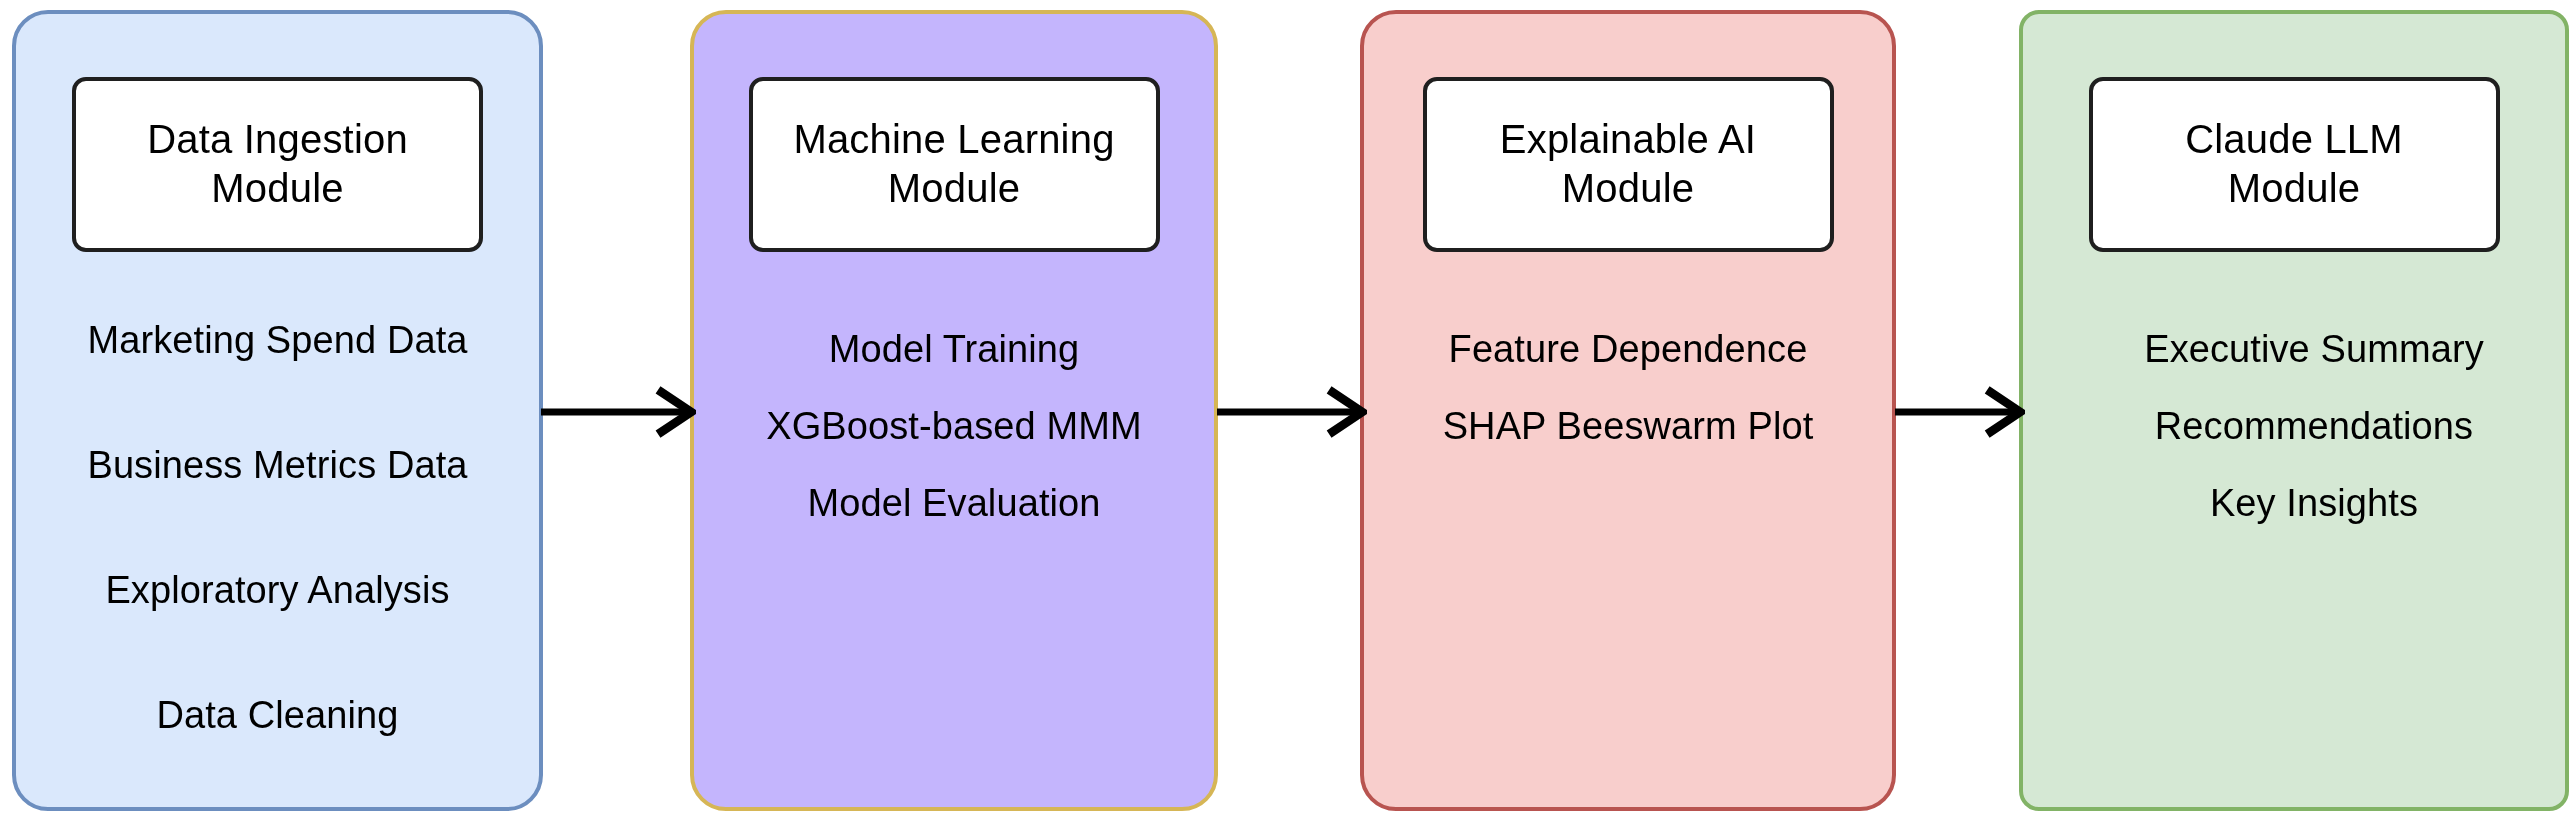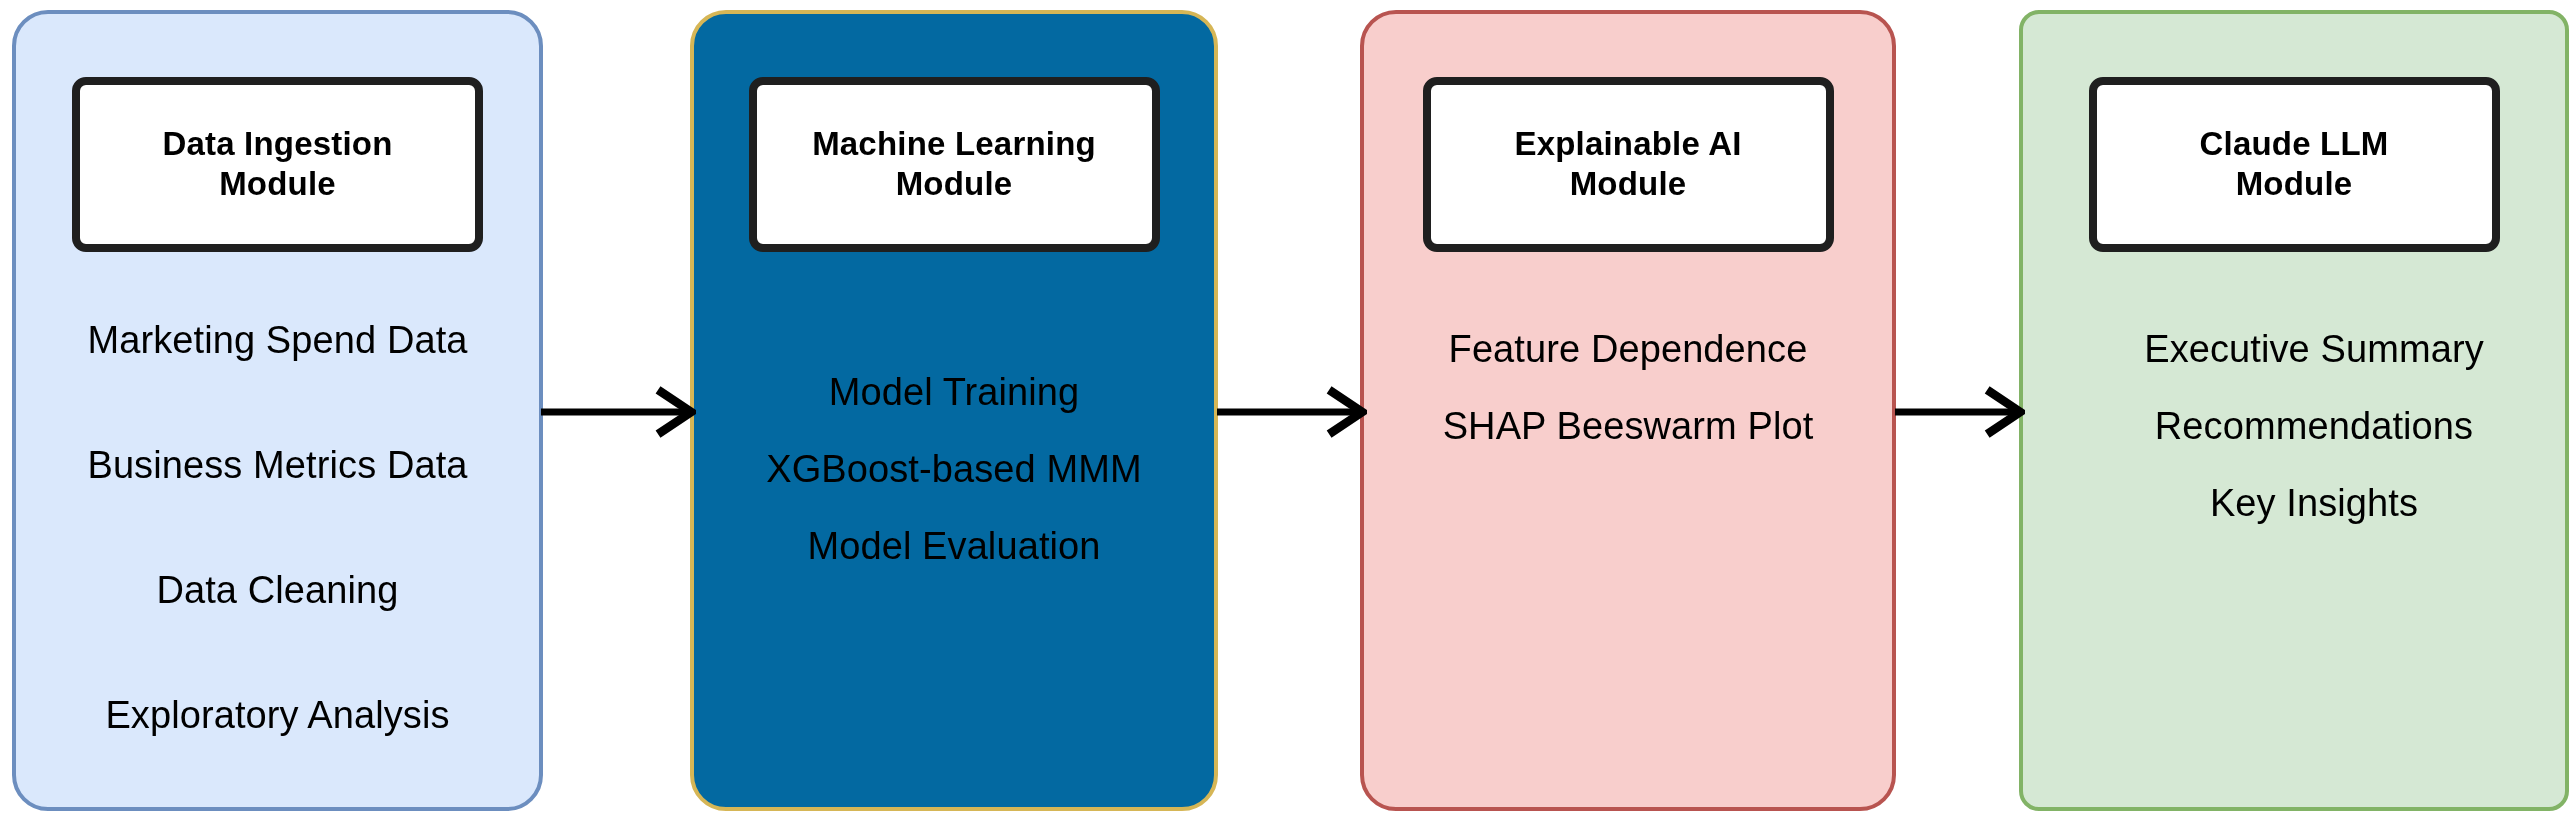--- a/index.html
+++ b/index.html
@@ -30,32 +30,31 @@
     border-style: solid;
     border-width: 4.7px;
     display: flex;
     flex-direction: column;
     align-items: center;
   }
 
   .panel-title-box {
     box-sizing: border-box;
     background: #ffffff;
-    border: 8px solid #0f172a;
+    border: 4px solid #0f172a;
     border-radius: 14px;
     display: flex;
     align-items: center;
     justify-content: center;
     text-align: center;
     color: #000000;
     line-height: 1.22;
     white-space: pre-line;
-    font-size: 33px;
+    font-size: 40px;
     letter-spacing: 0.2px;
-    font-weight: bold;
   }
 
   .panel-items {
     display: flex;
     flex-direction: column;
     align-items: center;
     width: 100%;
   }
 
   .panel-item {
@@ -106,26 +105,26 @@
 <div id="canvas" style="background: rgb(255, 255, 255);">
 
   <div class="panel" id="panel-0" style="background: rgb(218, 232, 252); border-color: rgb(108, 142, 191);">
     <div class="panel-title-box" style="background: rgb(255, 255, 255); border-color: rgb(31, 31, 31);">
       <span>Data Ingestion
 Module</span>
     </div>
     <div class="panel-items">
       <div class="panel-item">Marketing Spend Data</div>
       <div class="panel-item">Business Metrics Data</div>
+      <div class="panel-item">Exploratory Analysis</div>
       <div class="panel-item">Data Cleaning</div>
-      <div class="panel-item">Exploratory Analysis</div>
     </div>
   </div>
 
-  <div class="panel" id="panel-1" style="background: #0369a1; border-color: rgb(214, 182, 86); gap: 43px;">
+  <div class="panel" id="panel-1" style="background: #c4b5fd; border-color: rgb(214, 182, 86);">
     <div class="panel-title-box" style="background: rgb(255, 255, 255); border-color: rgb(31, 31, 31);">
       <span>Machine Learning
 Module</span>
     </div>
     <div class="panel-items">
       <div class="panel-item">Model Training</div>
       <div class="panel-item">XGBoost-based MMM</div>
       <div class="panel-item">Model Evaluation</div>
     </div>
   </div>

